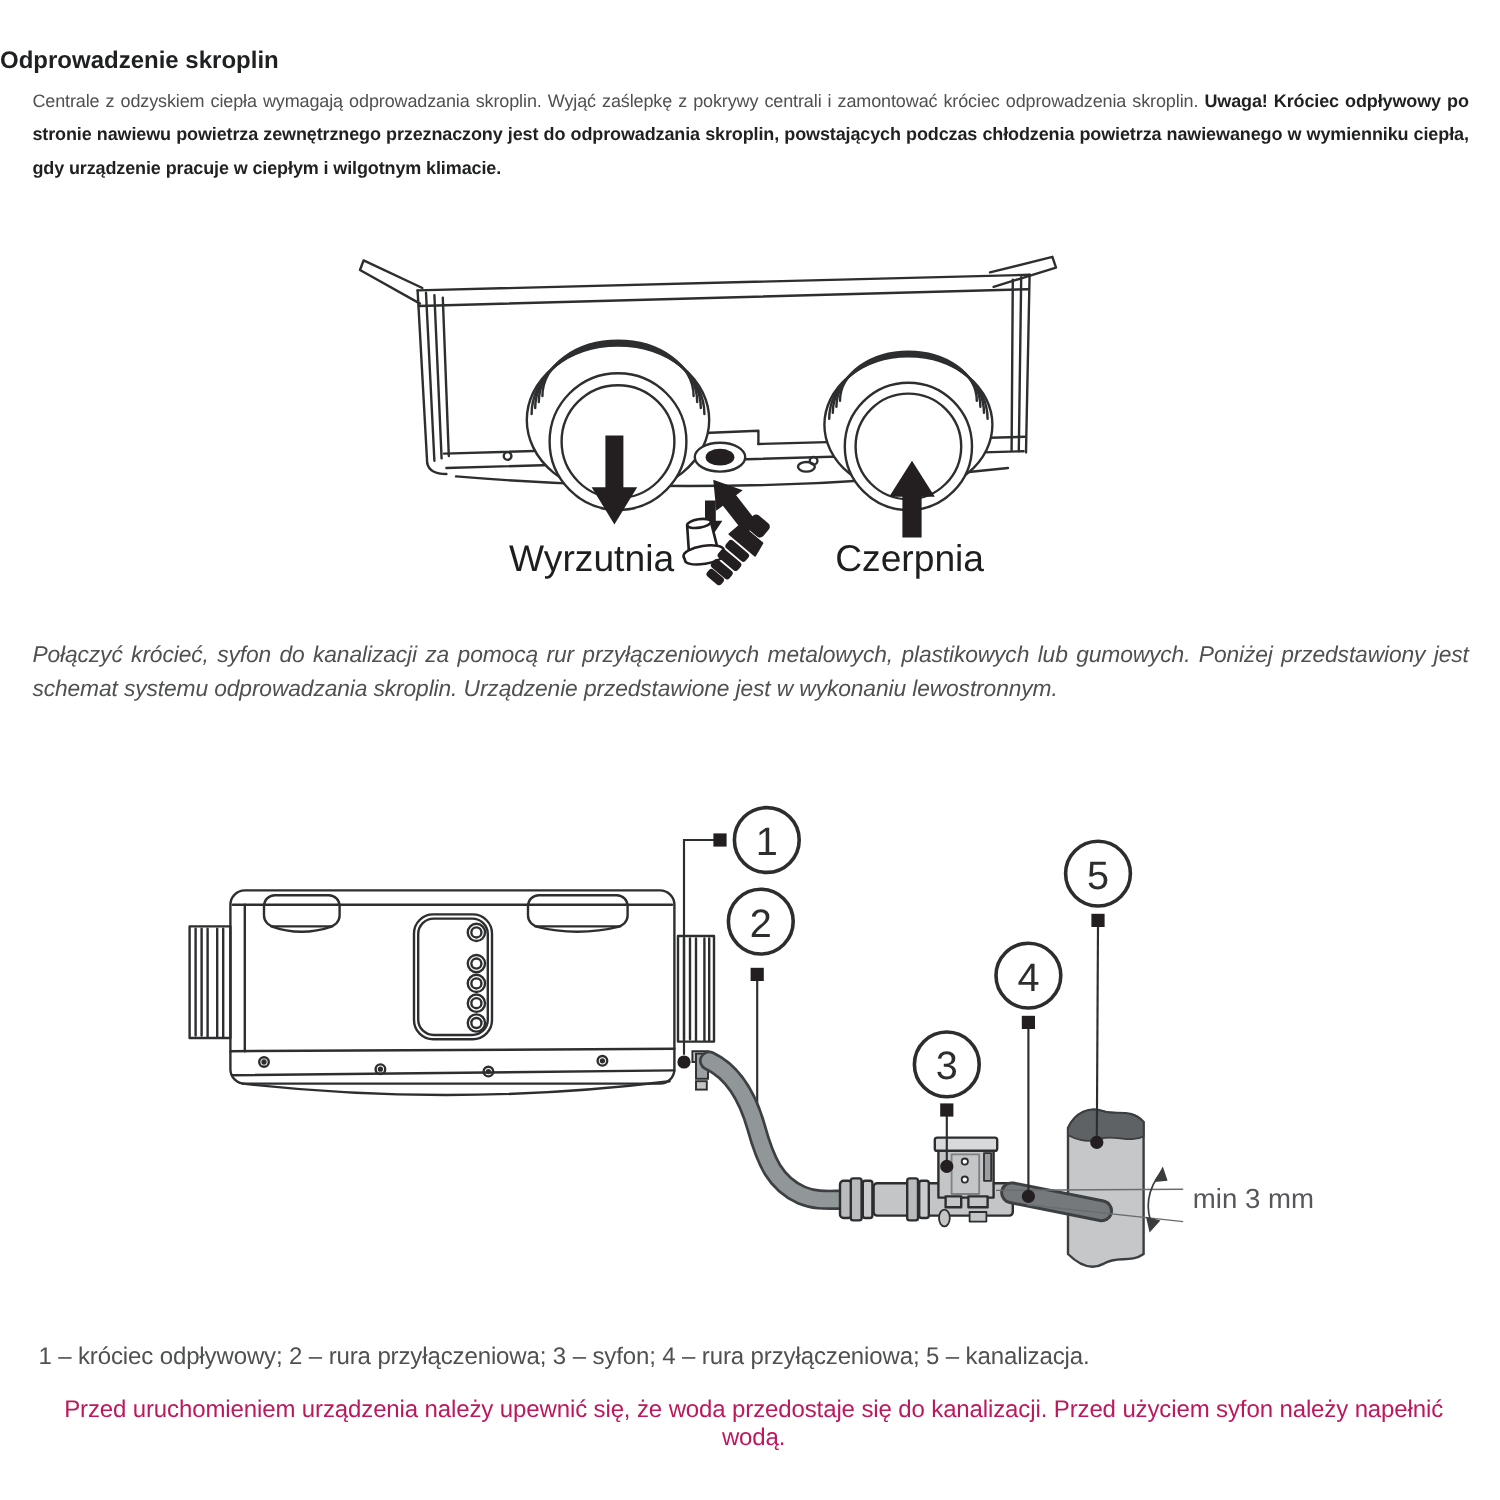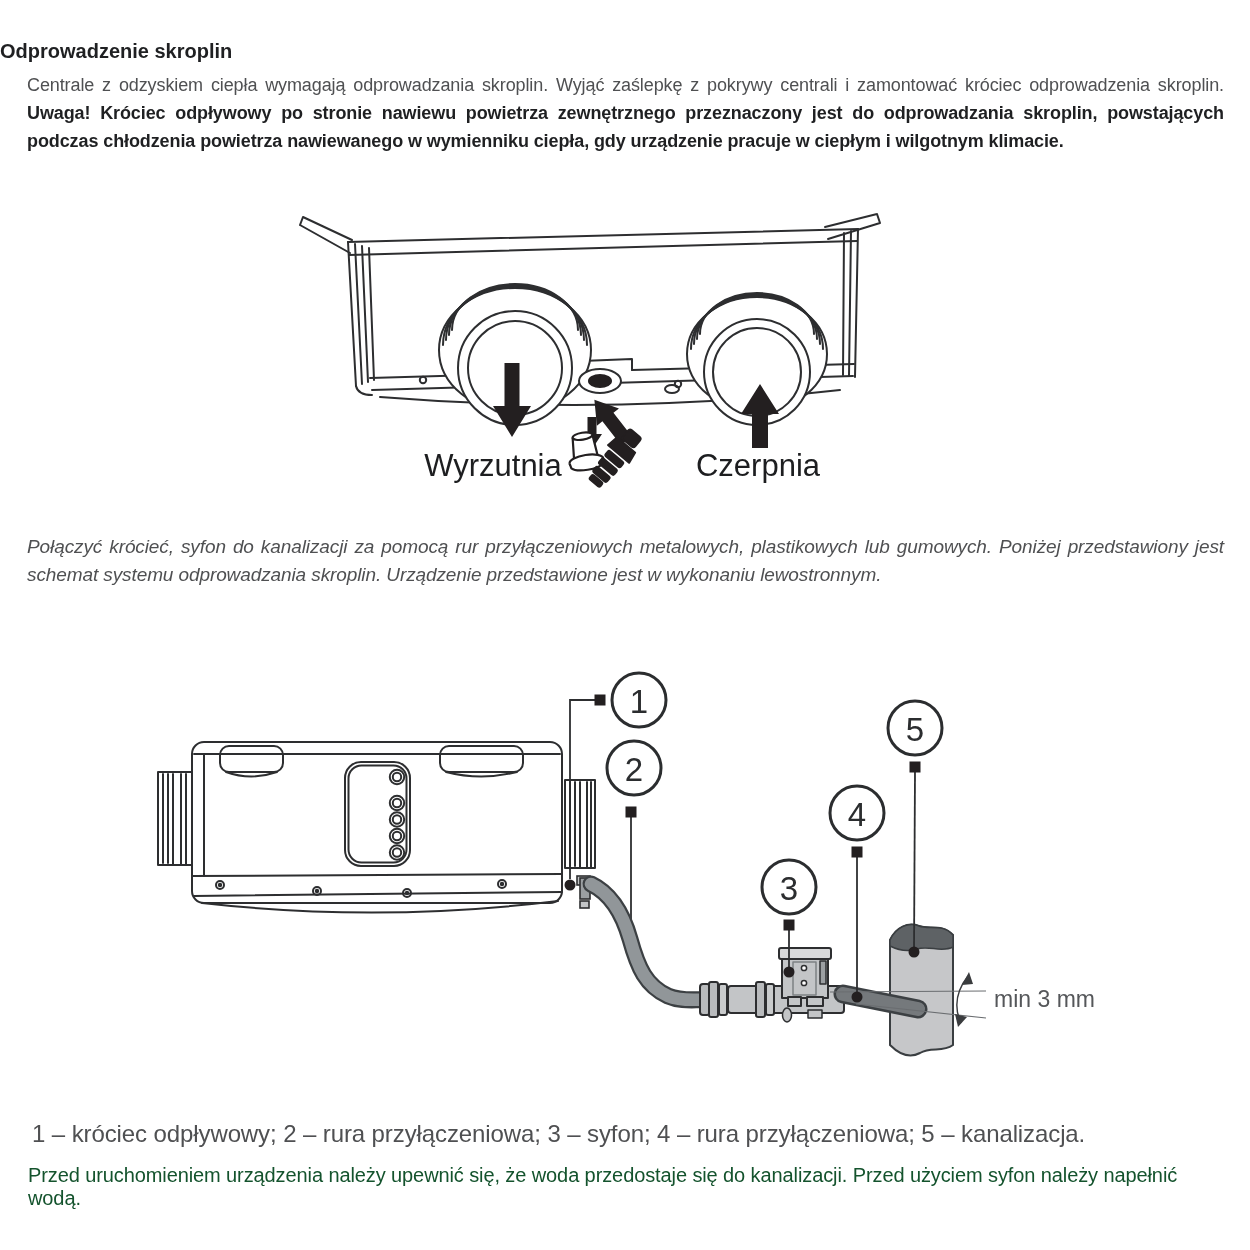--- a/index.html
+++ b/index.html
@@ -7,36 +7,36 @@
     width:1250px;height:1250px;position:relative;background:#ffffff;
     font-family:"Liberation Sans","DejaVu Sans",sans-serif;
     color:#4f5052;overflow:hidden;
   }
   .page-title{
     position:absolute;top:40px;left:0;width:1250px;text-align:left;
     font-size:20px;font-weight:bold;color:#1f2022;
   }
   .intro{
     position:absolute;top:71px;left:27px;width:1197px;
-    font-size:18px;line-height:28px;text-align:justify;color:#4f5052;
+    font-size:15px;line-height:28px;text-align:justify;color:#4f5052;
     letter-spacing:-0.1px;
   }
   .intro b{color:#1f2022;}
   .note-block{
     position:absolute;top:533px;left:27px;width:1197px;
     font-size:19px;line-height:28px;color:#4f5052;letter-spacing:-0.1px;
   }
   .note-block .just{text-align:justify;font-style:italic;}
   .legend-line{
     position:absolute;top:1120px;left:32px;width:1190px;
-    font-size:24px;color:#4f5052;letter-spacing:-0.1px;
+    font-size:20px;color:#4f5052;letter-spacing:-0.1px;
   }
   .footer-line{
     position:absolute;top:1164px;left:28px;width:1200px;
-    font-size:20px;color:#14532d;letter-spacing:-0.1px;
+    font-size:20px;color:#be185d;letter-spacing:-0.1px;text-align:center;
   }
   svg{position:absolute;}
   #diagram-top{left:280px;top:200px;}
   #diagram-bottom{left:130px;top:655px;}
   .ln{stroke:#2d2e30;stroke-width:2;fill:none;stroke-linecap:round;stroke-linejoin:round;}
   .thin{stroke:#6a6d70;stroke-width:1.2;fill:none;}
   .callout-circle{fill:#ffffff;stroke:#2b2d2f;stroke-width:3;}
   .callout-num{font-size:33px;fill:#2b2d2f;}
   .diag-label{font-size:31px;fill:#1d1e20;}
   .annot{font-size:23px;fill:#55575a;}

